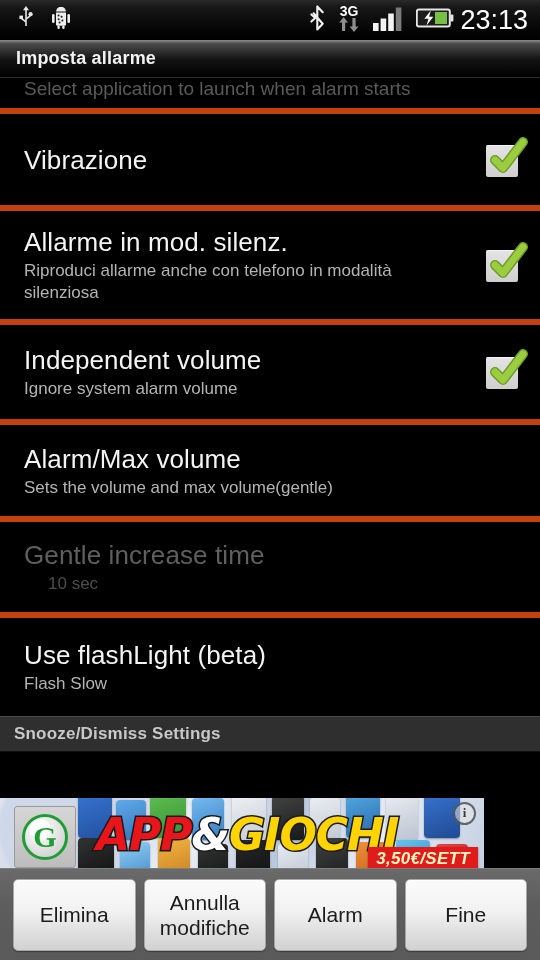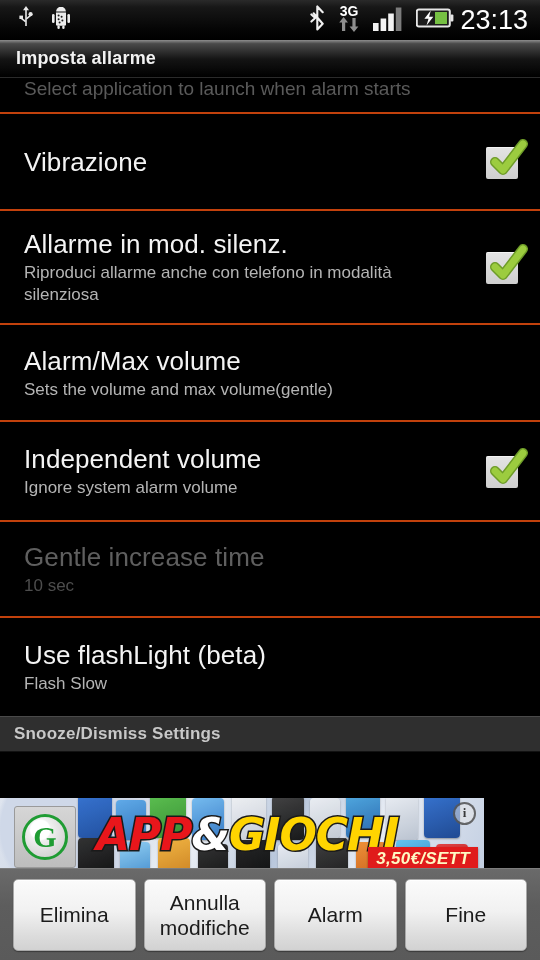--- a/index.html
+++ b/index.html
@@ -67,21 +67,21 @@
     position: relative;
     background: #000000;
   }
   .row {
     position: relative;
     box-sizing: border-box;
     padding: 0 0 0 24px;
     display: flex;
     align-items: center;
     background: #000000;
-    border-bottom: 2px solid #c2410c;
+    border-bottom: 6px solid #c2410c;
   }
   .row.cut {
     border-top: 1px solid #2b2b2b;
   }
   .row-texts {
     flex: 1 1 auto;
     min-width: 0;
     padding-right: 12px;
   }
   .row-title {
@@ -94,21 +94,21 @@
   }
   .row-summary {
     color: #b4b4b4;
     font-size: 17px;
     line-height: 22px;
     font-weight: 400;
     margin-top: 2px;
     max-width: 400px;
   }
   .row.disabled .row-title { color: #5f5f5f; }
-  .row.disabled .row-summary { color: #4d4d4d; }
+  .row.disabled .row-summary { color: #4d4d4d; margin-left: 24px; }
 
   .row-cut-summary {
     color: #5a5a5a;
     font-size: 19px;
     line-height: 22px;
   }
 
   .check-wrap {
     flex: 0 0 auto;
     width: 74px;
@@ -407,40 +407,40 @@
         <div class="checkbox">
           <div class="cb-box"></div>
           <svg class="cb-tick" viewBox="0 0 44 44">
             <path d="M10 24 L18 32 L38 6" fill="none" stroke="#6e9c28" stroke-width="10" stroke-linecap="round" stroke-linejoin="round"></path>
             <path d="M10 24 L18 32 L38 6" fill="none" stroke="#9ccc3f" stroke-width="7" stroke-linecap="round" stroke-linejoin="round"></path>
           </svg>
         </div>
       </div>
     </div>
 
-    <div class="row" style="height:97px;">
-      <div class="row-texts">
-        <div class="row-title">Alarm/Max volume</div>
-        <div class="row-summary">Sets the volume and max volume(gentle)</div>
-      </div>
-    </div>
-
     <div class="row" style="height:100px;">
       <div class="row-texts">
         <div class="row-title">Independent volume</div>
         <div class="row-summary">Ignore system alarm volume</div>
       </div>
       <div class="check-wrap">
         <div class="checkbox">
           <div class="cb-box"></div>
           <svg class="cb-tick" viewBox="0 0 44 44">
             <path d="M10 24 L18 32 L38 6" fill="none" stroke="#6e9c28" stroke-width="10" stroke-linecap="round" stroke-linejoin="round"></path>
             <path d="M10 24 L18 32 L38 6" fill="none" stroke="#9ccc3f" stroke-width="7" stroke-linecap="round" stroke-linejoin="round"></path>
           </svg>
         </div>
+      </div>
+    </div>
+
+    <div class="row" style="height:97px;">
+      <div class="row-texts">
+        <div class="row-title">Alarm/Max volume</div>
+        <div class="row-summary">Sets the volume and max volume(gentle)</div>
       </div>
     </div>
 
     <div class="row disabled" style="height:96px;">
       <div class="row-texts">
         <div class="row-title">Gentle increase time</div>
         <div class="row-summary">10 sec</div>
       </div>
     </div>
 

